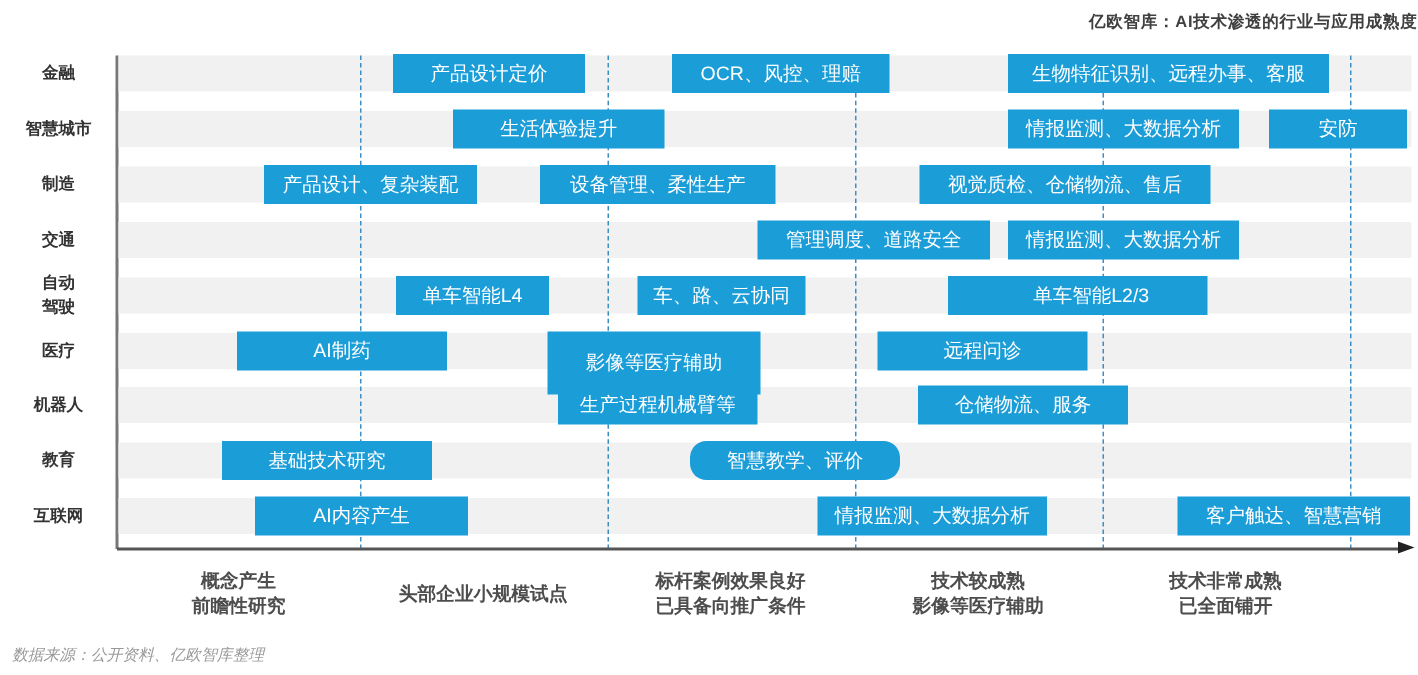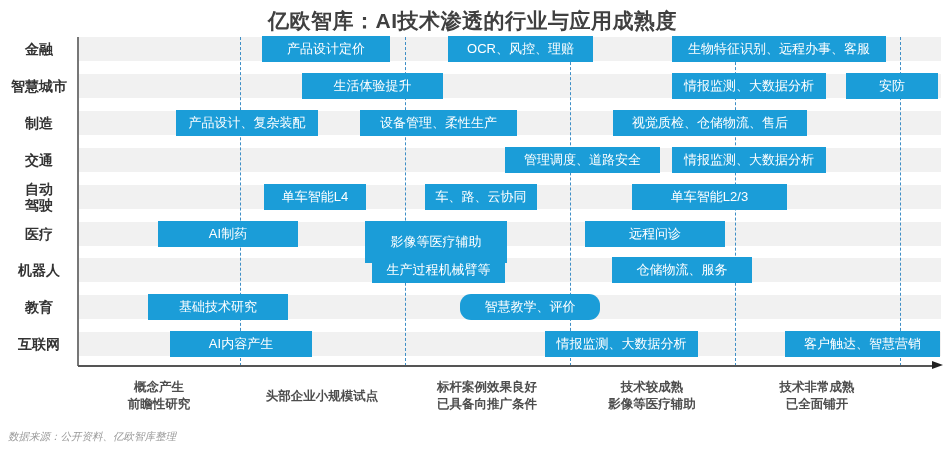--- a/index.html
+++ b/index.html
@@ -1,29 +1,29 @@
 <!DOCTYPE html>
 <html style="--box-blue: #1B9DD8; --stripe-gray: #F1F1F1; --dashed-blue: #3E8EC6; --title-gray: #404040; --label-dark: #333333; --stage-gray: #4D4D4D; --source-gray: #9A9A9A;"><head>
 <meta charset="utf-8">
 <style>
   html,body{margin:0;padding:0;background:#ffffff;}
   .canvas{
     position:relative;width:945px;height:450px;background:#ffffff;overflow:hidden;
     font-family:"Liberation Sans","DejaVu Sans",sans-serif;
   }
   .chart-title{
-    position:absolute;top:7px;left:0;width:945px;text-align:center;
-    font-size:21px;font-weight:bold;color:var(--title-gray,#404040);letter-spacing:.5px;
+    position:absolute;top:7px;left:0;width:945px;text-align:right;
+    font-size:11px;font-weight:bold;color:var(--title-gray,#404040);letter-spacing:.5px;
   }
   .plot{position:absolute;left:0;top:0;width:945px;height:450px;}
   .left-border{position:absolute;background:#777;width:2px;}
   .row-stripe{position:absolute;background:var(--stripe-gray,#f1f1f1);}
   .dash-line{position:absolute;width:0;border-left:1.5px dashed var(--dashed-blue,#3e8ec6);}
   .row-label{
-    position:absolute;width:78px;text-align:center;font-size:14px;font-weight:bold;
+    position:absolute;width:78px;text-align:center;font-size:11px;font-weight:bold;
     color:var(--label-dark,#333);line-height:16px;
   }
   .app-box{
     position:absolute;background:var(--box-blue,#1b9dd8);color:#fff;
     font-size:13px;text-align:center;white-space:nowrap;overflow:hidden;
     display:flex;align-items:center;justify-content:center;
   }
   .axis-line{position:absolute;background:#555;height:1.5px;}
   .axis-arrow{
     position:absolute;width:0;height:0;
@@ -94,21 +94,21 @@
       <div class="app-box" style="left: 302px; top: 73px; width: 141px; height: 26px;">生活体验提升</div>
       <div class="app-box" style="left: 672px; top: 73px; width: 154px; height: 26px;">情报监测、大数据分析</div>
       <div class="app-box" style="left: 846px; top: 73px; width: 92px; height: 26px;">安防</div>
       <div class="app-box" style="left: 176px; top: 110px; width: 142px; height: 26px;">产品设计、复杂装配</div>
       <div class="app-box" style="left: 360px; top: 110px; width: 157px; height: 26px;">设备管理、柔性生产</div>
       <div class="app-box" style="left: 613px; top: 110px; width: 194px; height: 26px;">视觉质检、仓储物流、售后</div>
       <div class="app-box" style="left: 505px; top: 147px; width: 155px; height: 26px;">管理调度、道路安全</div>
       <div class="app-box" style="left: 672px; top: 147px; width: 154px; height: 26px;">情报监测、大数据分析</div>
       <div class="app-box" style="left: 264px; top: 184px; width: 102px; height: 26px;">单车智能L4</div>
       <div class="app-box" style="left: 425px; top: 184px; width: 112px; height: 26px;">车、路、云协同</div>
-      <div class="app-box" style="left: 632px; top: 184px; width: 155px; height: 26px;">单车智能L2/3</div>
+      <div class="app-box" style="left: 632px; top: 184px; width: 155px; height: 26px; padding-left: 18px;">单车智能L2/3</div>
       <div class="app-box" style="left: 158px; top: 221px; width: 140px; height: 26px;">AI制药</div>
       <div class="app-box" style="left: 365px; top: 221px; width: 142px; height: 42px;">影像等医疗辅助</div>
       <div class="app-box" style="left: 585px; top: 221px; width: 140px; height: 26px;">远程问诊</div>
       <div class="app-box" style="left: 372px; top: 257px; width: 133px; height: 26px;">生产过程机械臂等</div>
       <div class="app-box" style="left: 612px; top: 257px; width: 140px; height: 26px;">仓储物流、服务</div>
       <div class="app-box" style="left: 148px; top: 294px; width: 140px; height: 26px;">基础技术研究</div>
       <div class="app-box" style="left: 460px; top: 294px; width: 140px; height: 26px; border-radius: 11px;">智慧教学、评价</div>
       <div class="app-box" style="left: 170px; top: 331px; width: 142px; height: 26px;">AI内容产生</div>
       <div class="app-box" style="left: 545px; top: 331px; width: 153px; height: 26px;">情报监测、大数据分析</div>
       <div class="app-box" style="left: 785px; top: 331px; width: 155px; height: 26px;">客户触达、智慧营销</div>

